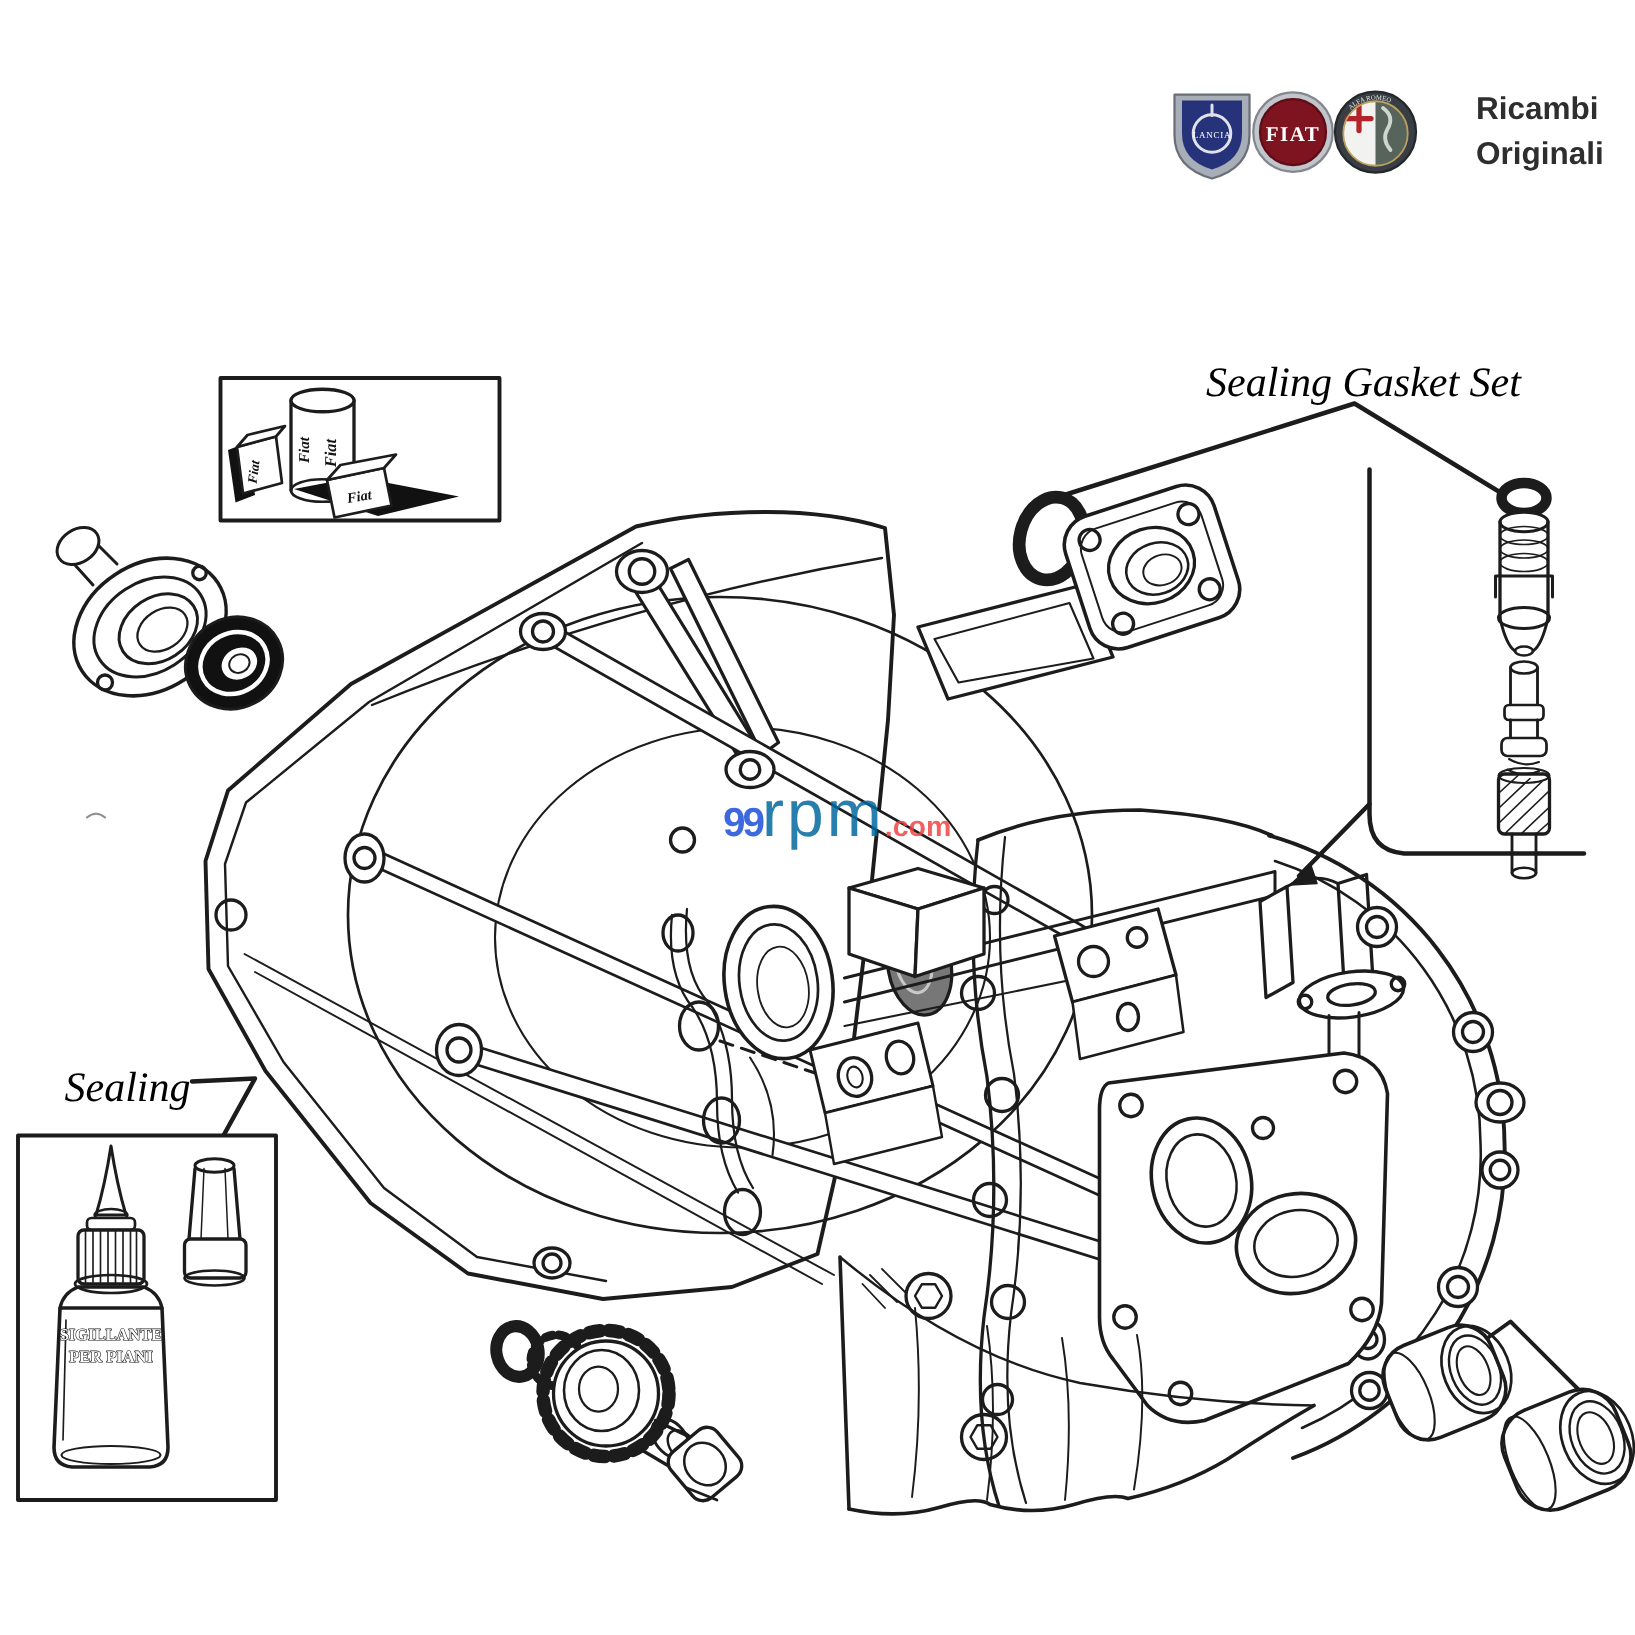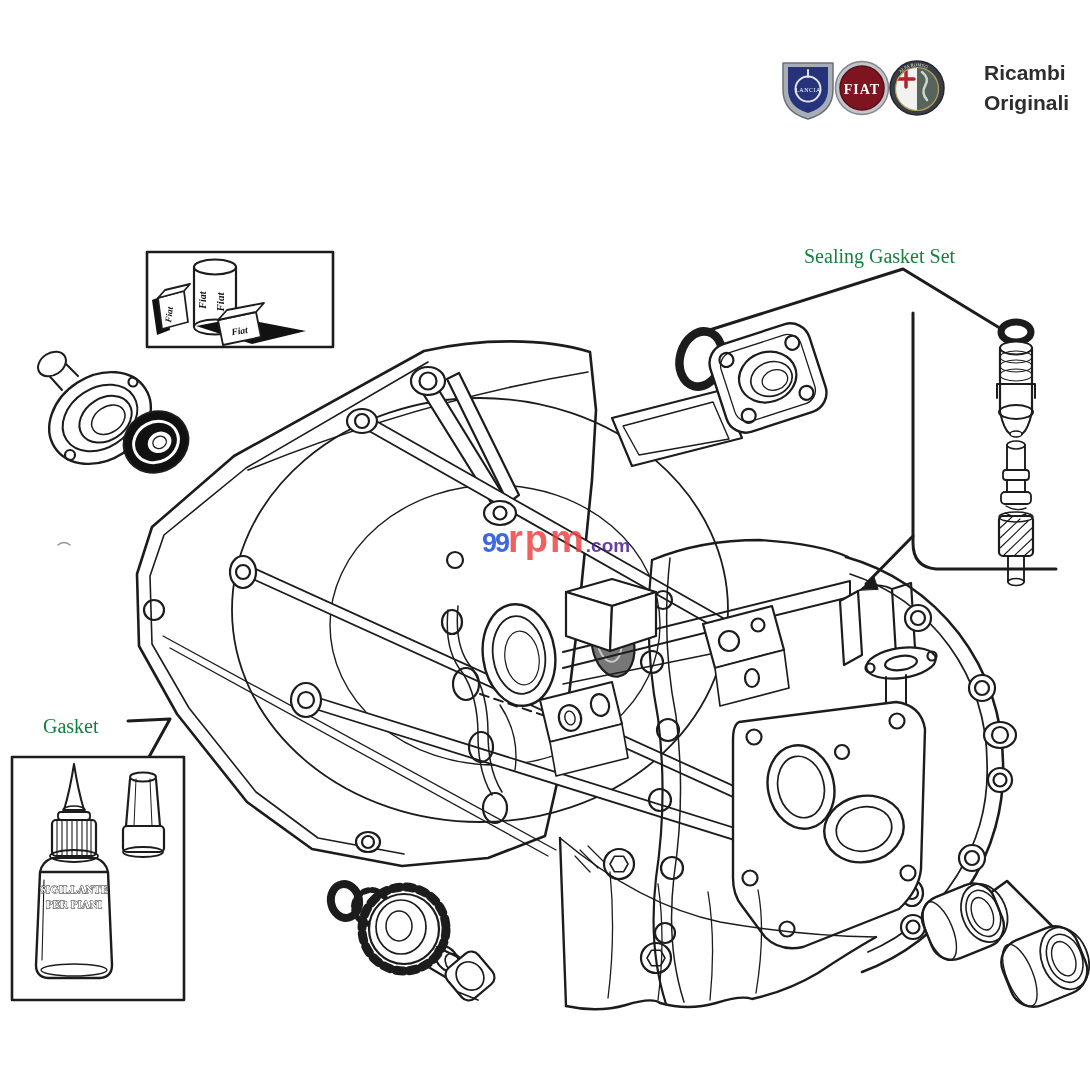--- a/index.html
+++ b/index.html
@@ -1,27 +1,27 @@
 <!DOCTYPE html>
 <html><head>
 <meta charset="utf-8">
 <style>
   html,body{margin:0;padding:0;background:#fff;}
   .stage{position:relative;width:1090px;height:1090px;background:#fff;overflow:hidden;
          font-family:"Liberation Sans",sans-serif;}
   .stage svg{position:absolute;left:0;top:0;}
-  .blue-label{position:absolute;color:#15803d;font-family:"Liberation Serif",serif;
-              font-size:20px;line-height:32px;white-space:nowrap;}
+  .blue-label{position:absolute;color:#000000;font-family:"Liberation Serif",serif;
+              font-size:28px;line-height:32px;white-space:nowrap;font-style:italic;}
   .brand-title{position:absolute;left:945px;top:58px;color:#2e2e2e;
                font-weight:bold;font-size:21px;line-height:30px;letter-spacing:0px;margin-left:39px;}
   .watermark{position:absolute;left:482px;top:518px;display:flex;align-items:baseline;
              opacity:.85;pointer-events:none;}
   .wm-99{font-size:27px;color:#1d4ed8;font-weight:bold;letter-spacing:-2px;}
-  .wm-rpm{font-size:38px;color:#ef4444;font-weight:bold;letter-spacing:2px;}
-  .wm-com{font-size:19px;color:#4c1d95;font-weight:bold;text-align:right;}
+  .wm-rpm{font-size:44px;color:#0369a1;font-weight:normal;letter-spacing:2px;}
+  .wm-com{font-size:19px;color:#ef4444;font-weight:bold;text-align:right;}
   text{font-family:"Liberation Serif",serif;}
 </style>
 </head>
 <body>
 
 <div class="stage">
 
 <svg width="1090" height="1090" viewBox="0 0 1090 1090" stroke-linecap="round" stroke-linejoin="round">
   <g fill="none" stroke="#1c1c1c" stroke-width="2.2">
 
@@ -333,21 +333,21 @@
   </g>
 </svg>
 
 <div class="brand-title">
   <div>Ricambi</div>
   <div>Originali</div>
 </div>
 
 <div class="blue-label" style="left:804px;top:240px;">Sealing Gasket Set</div>
 
-<div class="blue-label" style="left:43px;top:710px;">Gasket</div>
+<div class="blue-label" style="left:43px;top:710px;">Sealing</div>
 
 
 <div class="watermark">
   <span class="wm-99">99</span>
   <span class="wm-rpm">rpm</span>
   <span class="wm-com">.com</span>
 </div>
 
 </div>
 

